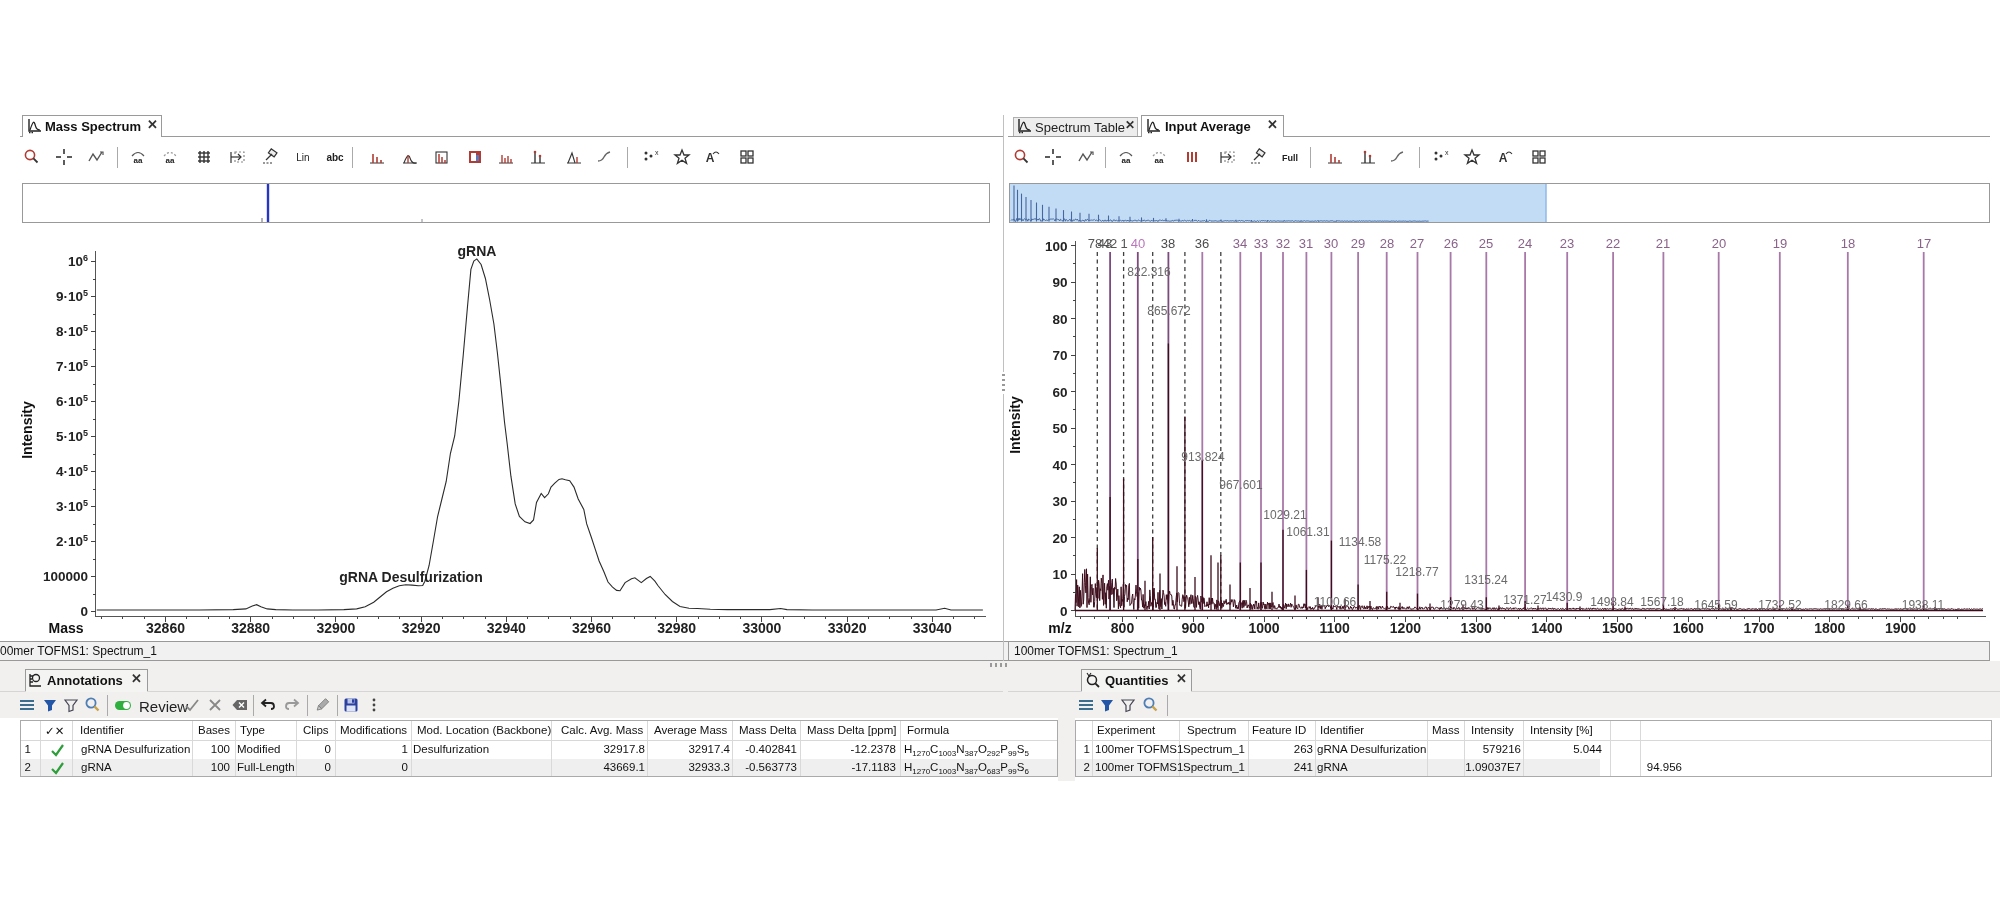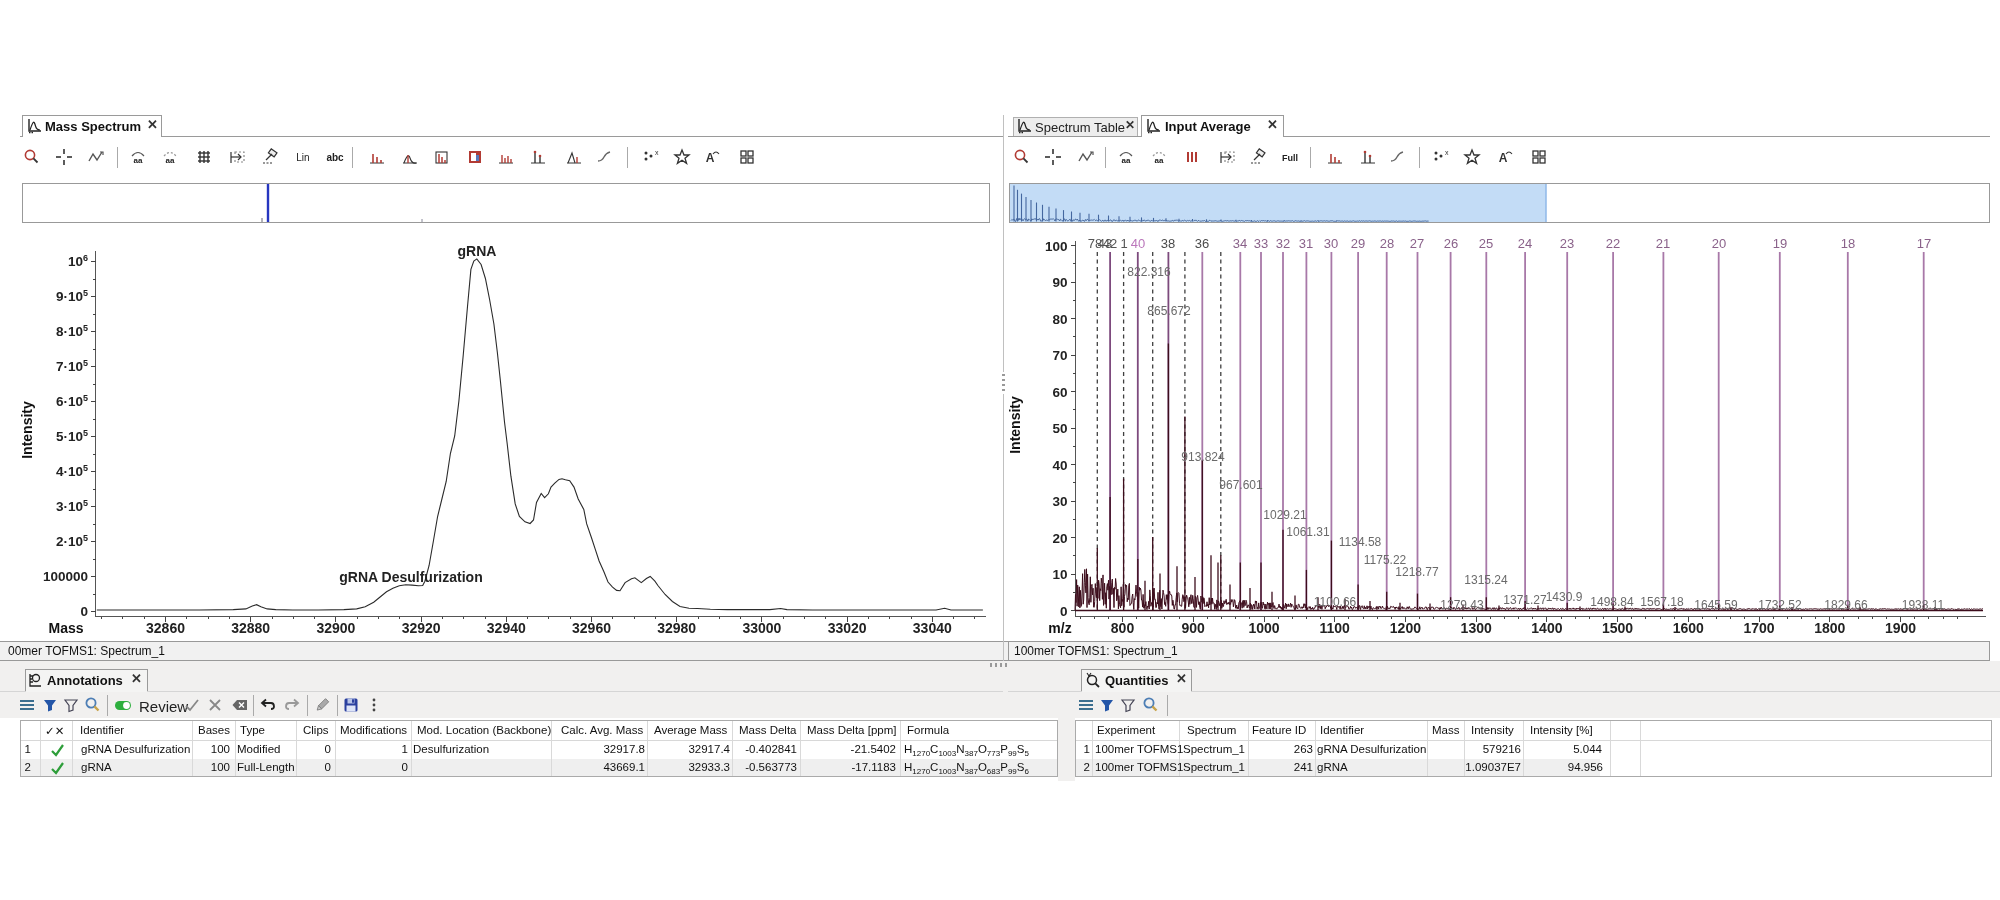--- a/index.html
+++ b/index.html
@@ -260,21 +260,21 @@
       <text x="88" y="106" class="yl">8·10<tspan dy="-5" font-size="9">5</tspan></text>
       <text x="88" y="71" class="yl">9·10<tspan dy="-5" font-size="9">5</tspan></text>
       <text x="88" y="36" class="yl">10<tspan dy="-5" font-size="9">6</tspan></text>
     </g>
 <polyline points="96.8,380.0 130.9,380.0 165.0,380.0 199.1,380.0 233.2,379.6 245.9,378.9 252.3,376.1 256.6,374.7 260.9,376.8 267.2,378.9 275.8,379.6 292.8,380.0 318.4,380.0 343.9,379.6 356.7,378.9 365.2,376.8 373.7,372.2 380.1,367.0 386.5,361.8 392.9,358.2 399.3,355.8 405.7,354.8 412.1,355.1 418.5,355.8 422.7,355.5 424.9,351.2 429.1,335.5 433.4,311.0 437.6,286.5 441.9,269.0 446.2,251.5 450.4,223.5 454.7,206.0 458.9,171.0 463.2,125.5 467.5,76.5 470.9,39.4 473.8,31.0 476.8,28.9 481.1,34.5 485.4,48.5 489.6,69.5 493.9,94.0 497.3,122.0 500.3,150.0 504.5,192.0 507.1,213.0 510.9,246.2 515.2,273.9 519.4,286.5 525.0,291.8 530.1,293.5 533.5,290.0 536.5,272.5 541.2,263.4 544.6,267.6 548.4,263.8 551.0,257.1 554.8,253.2 559.0,249.4 562.0,248.7 565.4,249.8 569.7,250.8 574.0,257.1 578.2,269.0 583.8,279.5 586.7,293.9 591.4,307.5 595.3,319.4 599.1,331.0 603.8,341.5 608.0,352.0 612.3,356.9 616.6,360.4 620.0,360.7 625.1,352.6 631.5,348.8 634.9,347.8 641.3,352.6 646.4,348.5 650.2,346.4 654.9,351.2 657.9,355.5 665.1,364.5 672.4,371.5 680.0,376.5 689.0,378.2 697.5,378.5 710.3,379.2 727.3,379.6 748.6,379.6 769.9,379.6 780.6,378.5 787.0,379.6 812.5,380.0 846.6,380.0 889.2,380.0 936.1,380.0 944.6,378.2 951.0,380.0 961.6,380.0 982.9,380.0" fill="none" stroke="#2b2b2b" stroke-width="1.1"></polyline>
 <text x="477" y="26" class="pl">gRNA</text>
 <text x="411" y="352" class="pl">gRNA Desulfurization</text>
 <text x="66" y="402.7" class="at">Mass</text>
 <text x="31.5" y="200" class="at" transform="rotate(-90 31.5 200)">Intensity</text>
 </svg>
-<div class="footer" style="left:0;top:641px;width:1196px;height:20px;padding-left:8px">00mer TOFMS1: Spectrum_1</div>
+<div class="footer" style="left:0;top:641px;width:1196px;height:20px;padding-left:0">00mer TOFMS1: Spectrum_1</div>
 <div class="abs" style="left:1003px;top:115px;width:1px;height:546px;background:#c0c0c0"></div>
 <div class="abs" style="left:1001px;top:372px;width:5px;height:22px;background:#fff"></div>
 <div class="abs" style="left:1002px;top:374px;width:3px;height:18px;background:repeating-linear-gradient(#999 0 2px,#fff 2px 5px)"></div>
 <div class="tabi" style="left:1013px;top:117px;width:125px;height:19px"></div>
 <svg class="abs" style="left:1016px;top:117px" width="16" height="18" viewBox="0 0 16 18">
     <path d="M3,2 V14 H15" fill="none" stroke="#222" stroke-width="1.4"></path>
     <path d="M4,13 C7,4 8,3 9.5,9 Q10.5,13 14,13" fill="none" stroke="#222" stroke-width="1.2"></path>
     <line x1="3" y1="15.5" x2="8" y2="15.5" stroke="#222" stroke-width="1.5" stroke-dasharray="1.5,1"></line>
   </svg>
 <div class="abs" style="left:1035px;top:120px;font-size:13px;color:#222">Spectrum Table</div>
@@ -781,22 +781,22 @@
   </svg>
 <div class="cell" style="left:81px;top:743px">gRNA Desulfurization</div>
 <div class="cellr" style="left:230px;top:743px">100</div>
 <div class="cell" style="left:237px;top:743px">Modified</div>
 <div class="cellr" style="left:331px;top:743px">0</div>
 <div class="cellr" style="left:408px;top:743px">1</div>
 <div class="cell" style="left:413px;top:743px">Desulfurization</div>
 <div class="cellr" style="left:645px;top:743px">32917.8</div>
 <div class="cellr" style="left:730px;top:743px">32917.4</div>
 <div class="cellr" style="left:797px;top:743px">-0.402841</div>
-<div class="cellr" style="left:896px;top:743px">-21.5402</div>
-<div class="cell" style="left:904px;top:743px">H<sub>1270</sub>C<sub>1003</sub>N<sub>387</sub>O<sub>773</sub>P<sub>99</sub>S<sub>5</sub></div>
+<div class="cellr" style="left:896px;top:743px">-12.2378</div>
+<div class="cell" style="left:904px;top:743px">H<sub>1270</sub>C<sub>1003</sub>N<sub>387</sub>O<sub>292</sub>P<sub>99</sub>S<sub>5</sub></div>
 <div class="cellr" style="left:31px;top:761px">2</div>
 <svg class="abs" style="left:49px;top:760px" width="16" height="16" viewBox="0 0 16 16">
     <path d="M3,9 L7,13 L14,3" fill="none" stroke="#2e9e3a" stroke-width="2.2"></path>
   </svg>
 <div class="cell" style="left:81px;top:761px">gRNA</div>
 <div class="cellr" style="left:230px;top:761px">100</div>
 <div class="cell" style="left:237px;top:761px">Full-Length</div>
 <div class="cellr" style="left:331px;top:761px">0</div>
 <div class="cellr" style="left:408px;top:761px">0</div>
 <div class="cell" style="left:413px;top:761px"></div>
@@ -858,12 +858,12 @@
 <div class="cellr" style="left:1313px;top:743px">263</div>
 <div class="cell" style="left:1317px;top:743px">gRNA Desulfurization</div>
 <div class="cellr" style="left:1521px;top:743px">579216</div>
 <div class="cellr" style="left:1602px;top:743px">5.044</div>
 <div class="cellr" style="left:1090px;top:761px">2</div>
 <div class="cell" style="left:1095px;top:761px">100mer TOFMS1</div>
 <div class="cell" style="left:1183px;top:761px">Spectrum_1</div>
 <div class="cellr" style="left:1313px;top:761px">241</div>
 <div class="cell" style="left:1317px;top:761px">gRNA</div>
 <div class="cellr" style="left:1521px;top:761px">1.09037E7</div>
-<div class="cellr" style="left:1603px;top:761px">94.956</div>
+<div class="cellr" style="left:1682px;top:761px">94.956</div>
 </body></html>

